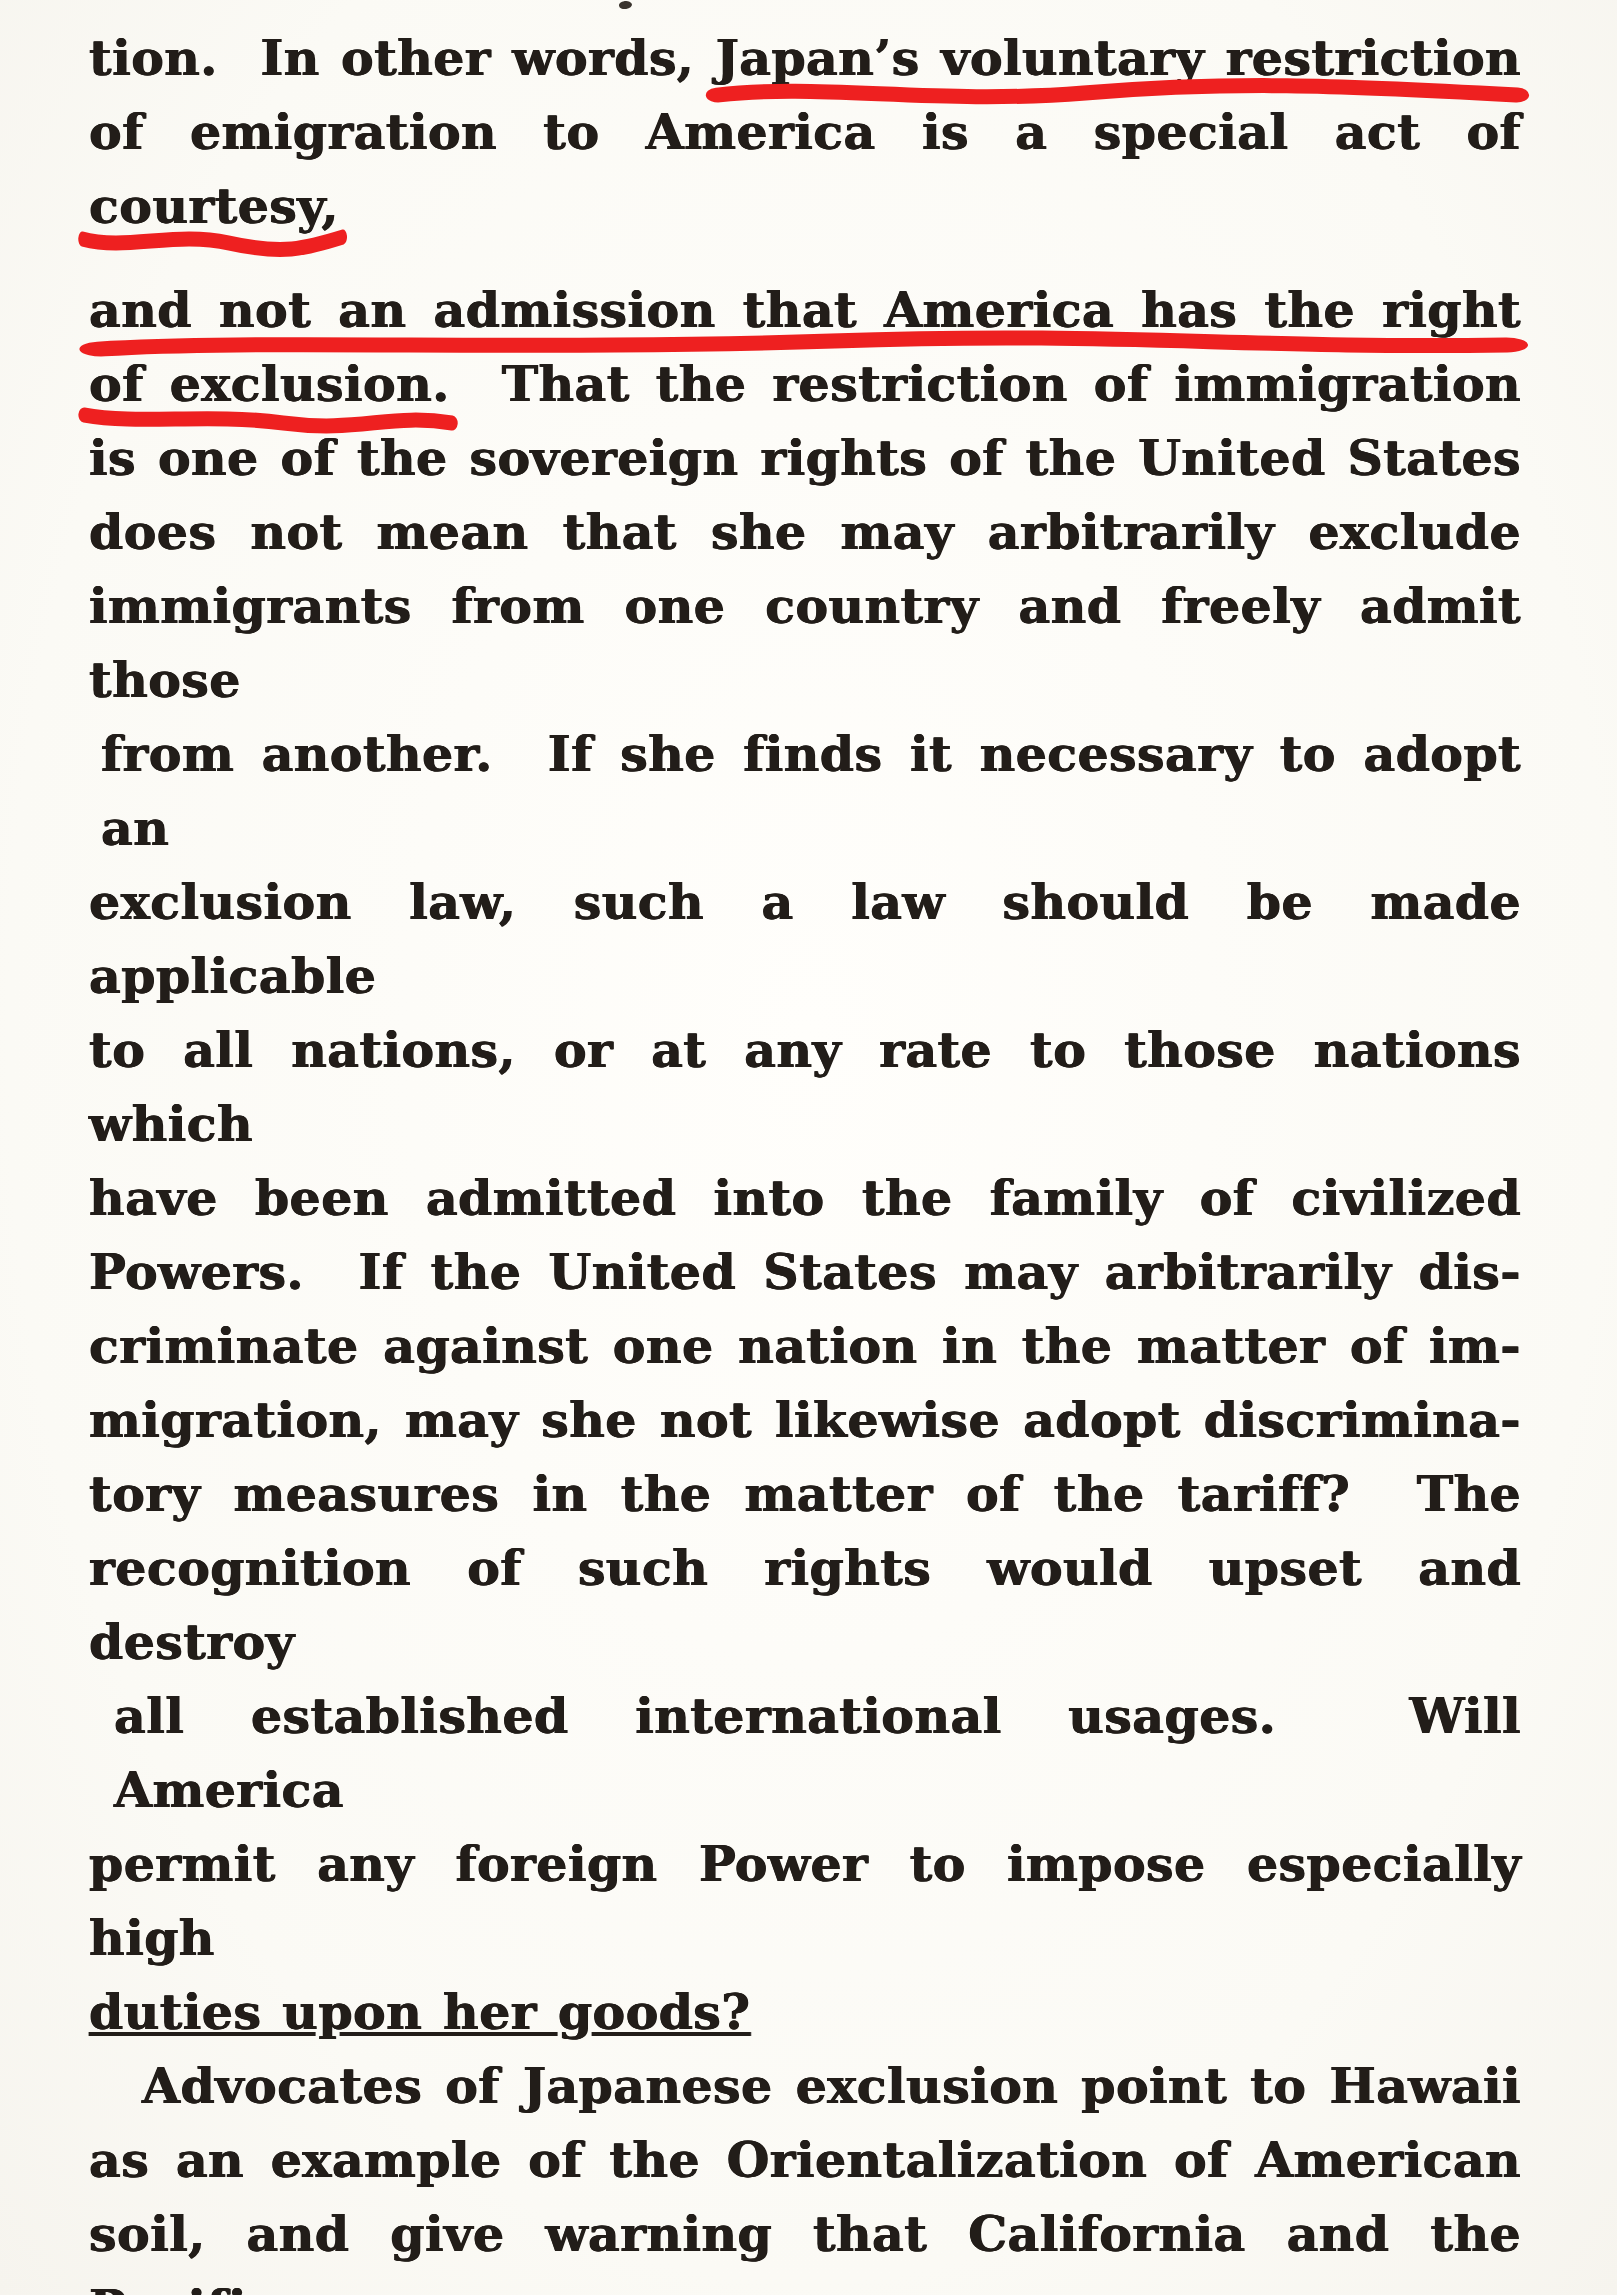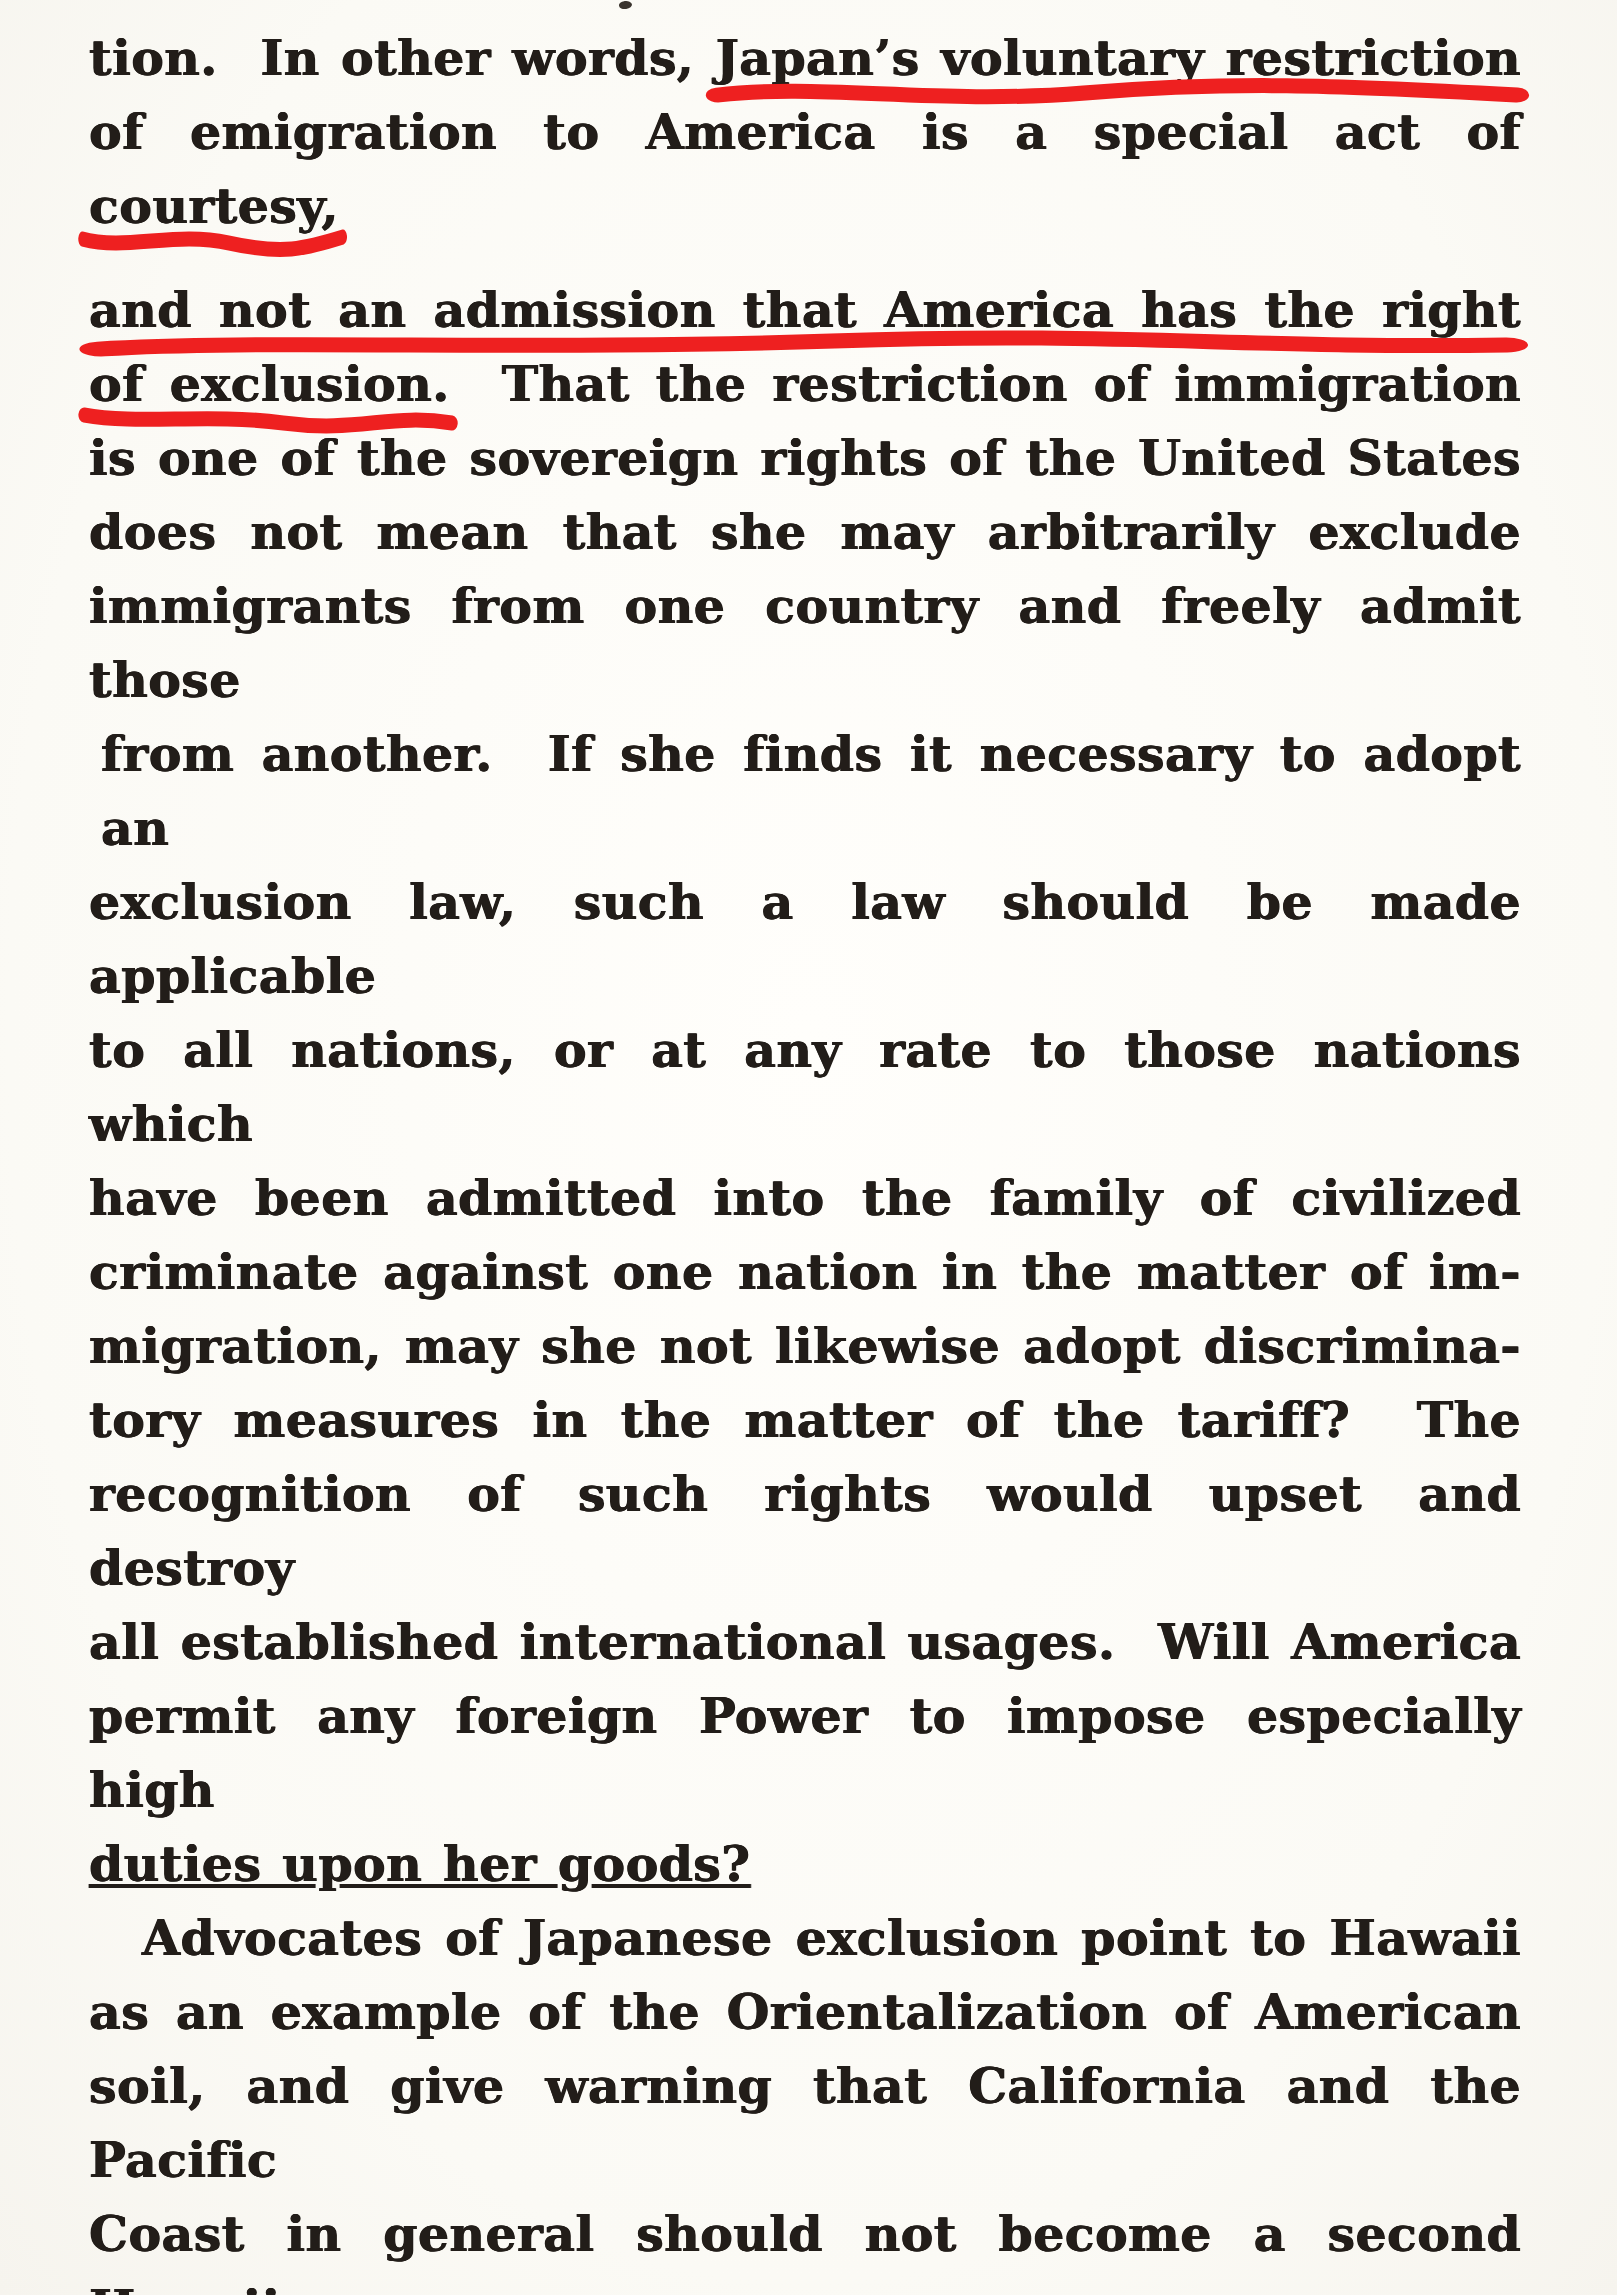--- a/index.html
+++ b/index.html
@@ -63,25 +63,26 @@
       <div class="line" style="color: rgb(34, 29, 25);"><span class="seg u">of exclusion.<svg viewBox="0 0 500 28" preserveAspectRatio="none" class="uline">
             <path d="M8 10 C 80 20, 170 8, 270 18 S 410 8, 492 18" fill="none" stroke="#ee2020" stroke-width="15" stroke-linecap="round"></path>
           </svg></span><span class="seg">  That the restriction of immigration</span></div>
       <div class="line" style="color: rgb(34, 29, 25);"><span class="seg">is one of the sovereign rights of the United States</span></div>
       <div class="line" style="color: rgb(34, 29, 25);"><span class="seg">does not mean that she may arbitrarily exclude</span></div>
       <div class="line" style="color: rgb(34, 29, 25);"><span class="seg">immigrants from one country and freely admit those</span></div>
       <div class="line" style="color: rgb(34, 29, 25); margin-left: 12px;"><span class="seg">from another.  If she finds it necessary to adopt an</span></div>
       <div class="line" style="color: rgb(34, 29, 25);"><span class="seg">exclusion law, such a law should be made applicable</span></div>
       <div class="line" style="color: rgb(34, 29, 25);"><span class="seg">to all nations, or at any rate to those nations which</span></div>
       <div class="line" style="color: rgb(34, 29, 25);"><span class="seg">have been admitted into the family of civilized</span></div>
+      <div class="line" style="color: rgb(34, 29, 25);"><span class="seg">Powers.  If the United States may arbitrarily dis-</span></div>
       <div class="line" style="color: rgb(34, 29, 25);"><span class="seg">criminate against one nation in the matter of im-</span></div>
       <div class="line" style="color: rgb(34, 29, 25);"><span class="seg">migration, may she not likewise adopt discrimina-</span></div>
       <div class="line" style="color: rgb(34, 29, 25);"><span class="seg">tory measures in the matter of the tariff?  The</span></div>
       <div class="line" style="color: rgb(34, 29, 25);"><span class="seg">recognition of such rights would upset and destroy</span></div>
-      <div class="line" style="color: rgb(34, 29, 25);"><span class="seg">all established international usages.  Will America</span></div>
+      <div class="line" style="color: rgb(34, 29, 25); margin-left: 25px;"><span class="seg">all established international usages.  Will America</span></div>
       <div class="line" style="color: rgb(34, 29, 25);"><span class="seg">permit any foreign Power to impose especially high</span></div>
       <div class="line para-end" style="color: rgb(34, 29, 25);"><span class="seg">duties upon her goods?</span></div>
       <div class="line indent" style="color: rgb(34, 29, 25);"><span class="seg">Advocates of Japanese exclusion point to Hawaii</span></div>
       <div class="line" style="color: rgb(34, 29, 25);"><span class="seg">as an example of the Orientalization of American</span></div>
       <div class="line" style="color: rgb(34, 29, 25);"><span class="seg">soil, and give warning that California and the Pacific</span></div>
       <div class="line" style="color: rgb(34, 29, 25);"><span class="seg">Coast in general should not become a second Hawaii.</span></div>
     </div>
 </div>
 
 

